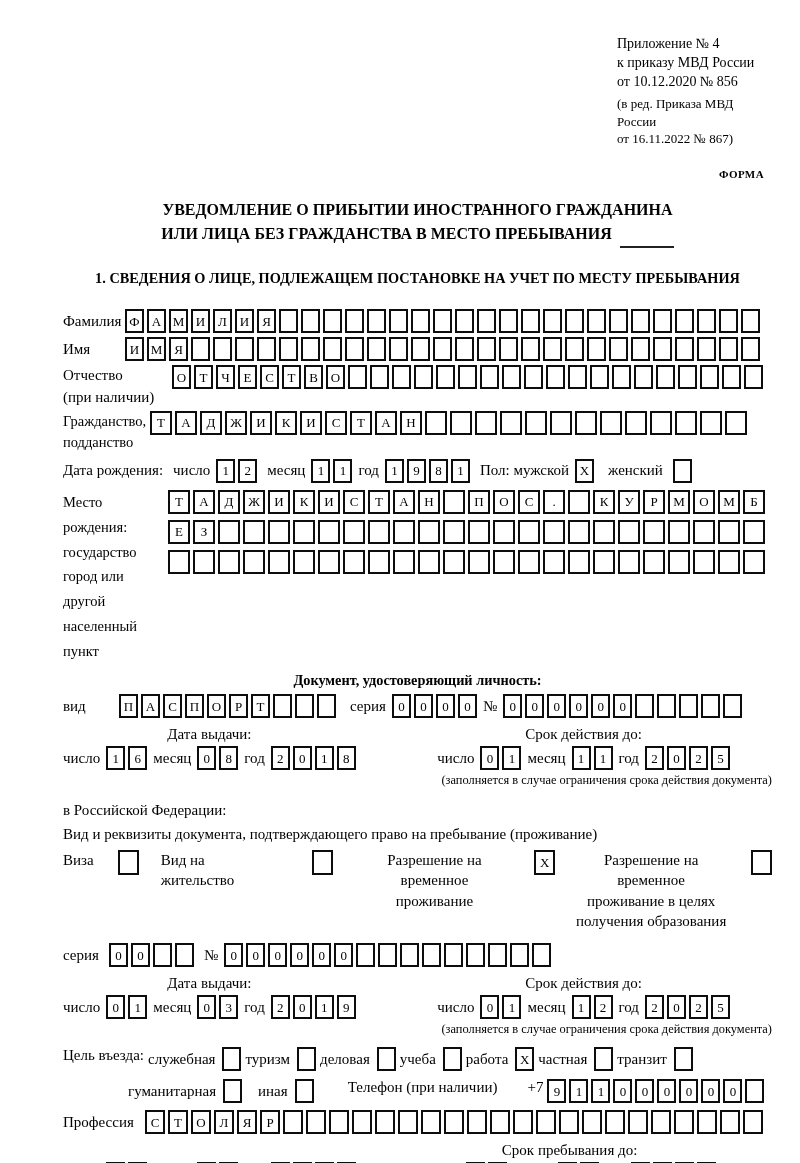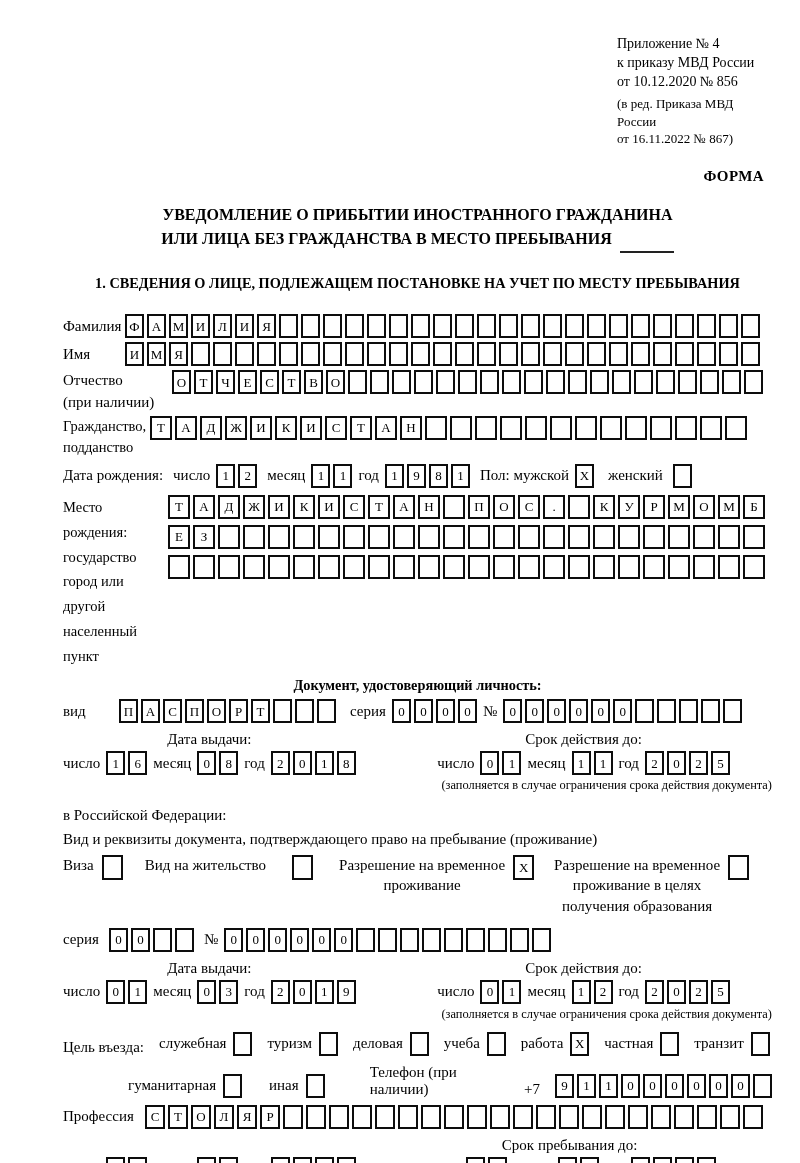--- a/index.html
+++ b/index.html
@@ -5,21 +5,21 @@
   html,body{margin:0;padding:0;background:#fff;}
   body{
     width:800px;height:1163px;overflow:hidden;color:#000;
     font-family:"Liberation Serif","DejaVu Serif",serif;font-size:15px;
   }
   .page{box-sizing:border-box;width:800px;height:1163px;padding:34px 28px 0 63px;}
 
   
   .appendix{margin-left:554px;line-height:1.36;font-size:14px;}
   .appendix .edition{font-size:13px;margin-top:4px;line-height:1.36;}
-  .forma{font-weight:bold;text-align:right;padding-right:8px;margin-top:20px;font-size:15px;letter-spacing:.4px;}
+  .forma{font-weight:bold;text-align:right;padding-right:8px;margin-top:20px;font-size:11px;letter-spacing:.4px;}
 
   
   .title{margin-top:18px;text-align:center;font-weight:bold;font-size:16px;line-height:1.5;}
   .blank{display:inline-block;width:54px;border-bottom:2px solid #222;vertical-align:baseline;margin-left:8px;}
   .sec-heading{margin-top:22px;font-weight:bold;font-size:14.3px;text-align:center;white-space:nowrap;}
 
   
   .row{display:flex;align-items:center;margin-top:4px;}
   .row.top{align-items:flex-start;}
   .lblcol{flex:none;line-height:1.45;}
@@ -45,25 +45,25 @@
   .dg .dl{display:flex;align-items:center;gap:6px;}
   .dg.right{margin-left:auto;margin-right:42px;}
   .note{text-align:right;font-size:12.4px;margin-top:3px;}
 
   
   .center-bold{text-align:center;font-weight:bold;font-size:14.3px;margin-top:8px;}
 
   
   .res-lines{margin-top:10px;line-height:1.6;}
   .visa-row{display:flex;align-items:flex-start;margin-top:4px;}
-  .visa-item{display:flex;align-items:flex-start;gap:8px;}
+  .visa-item{display:flex;align-items:flex-start;gap:24px;}
   .visa-item .txt{line-height:1.35;}
   .visa-item .txt.center{text-align:center;}
 
-  .purpose-row{display:flex;align-items:flex-end;gap:15px;margin-top:10px;flex-wrap:nowrap;}
+  .purpose-row{display:flex;align-items:flex-start;gap:4px;margin-top:10px;flex-wrap:nowrap;}
   .purpose-row .pair{display:flex;align-items:center;gap:7px;}
 </style>
 </head>
 <body>
 
 <div class="page">
 
   <div class="appendix">
     <div>Приложение № 4</div>
     <div>к приказу МВД России</div>

